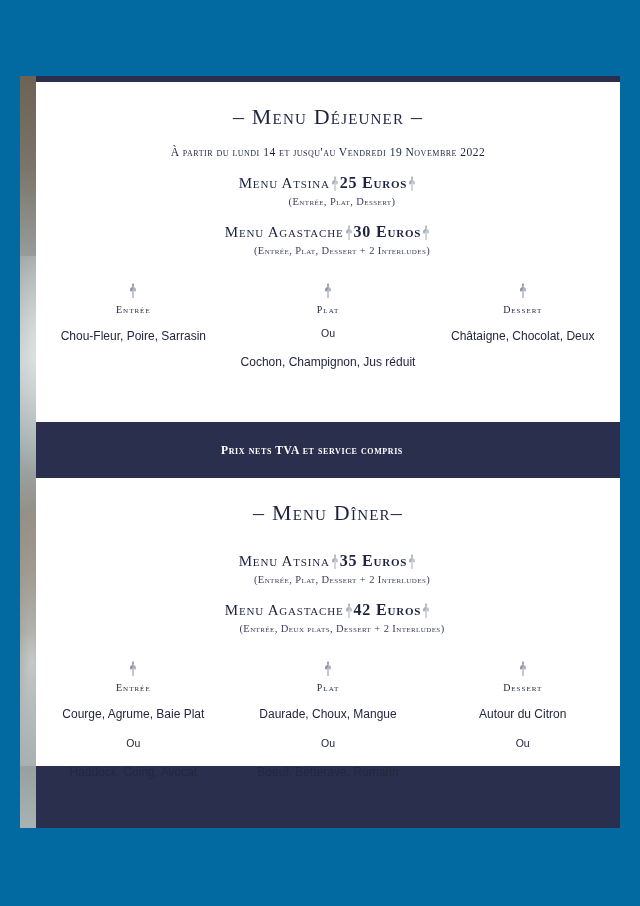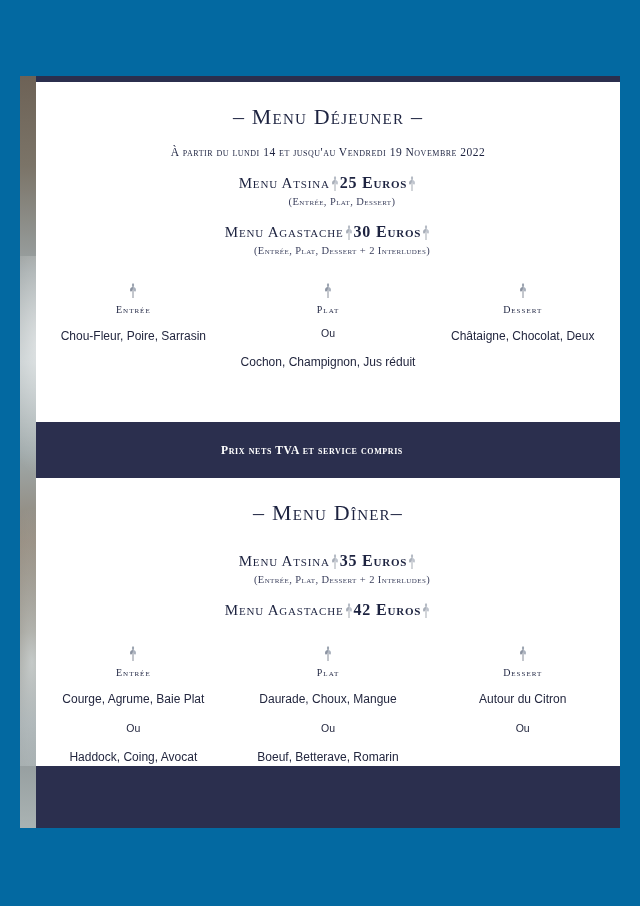--- a/index.html
+++ b/index.html
@@ -334,20 +334,21 @@
       <span class="price">42 Euros</span>
       <span class="sprig">
         <svg width="10" height="16" viewBox="0 0 10 16">
           <path d="M5 16 L5 4" stroke="#6b7280" stroke-width="0.8" fill="none"></path>
           <path d="M5 5 C2 5 1.5 8 2.5 9.5 C4 10 5 8 5 5 Z" fill="#8b93a1"></path>
           <path d="M5 5 C8 5 8.5 8 7.5 9.5 C6 10 5 8 5 5 Z" fill="#aab1bd"></path>
           <path d="M5 1 C3.5 2 3.5 4 5 5 C6.5 4 6.5 2 5 1 Z" fill="#9aa2af"></path>
         </svg>
       </span>
     </div>
+    <div class="formula-note">(Entrée, Deux plats, Dessert + 2 Interludes)</div>
 
     <div class="courses">
 
       <div class="col">
         <div class="col-sprig">
           <svg width="10" height="16" viewBox="0 0 10 16">
             <path d="M5 16 L5 4" stroke="#6b7280" stroke-width="0.8" fill="none"></path>
             <path d="M5 5 C2 5 1.5 8 2.5 9.5 C4 10 5 8 5 5 Z" fill="#8b93a1"></path>
             <path d="M5 5 C8 5 8.5 8 7.5 9.5 C6 10 5 8 5 5 Z" fill="#aab1bd"></path>
             <path d="M5 1 C3.5 2 3.5 4 5 5 C6.5 4 6.5 2 5 1 Z" fill="#9aa2af"></path>

